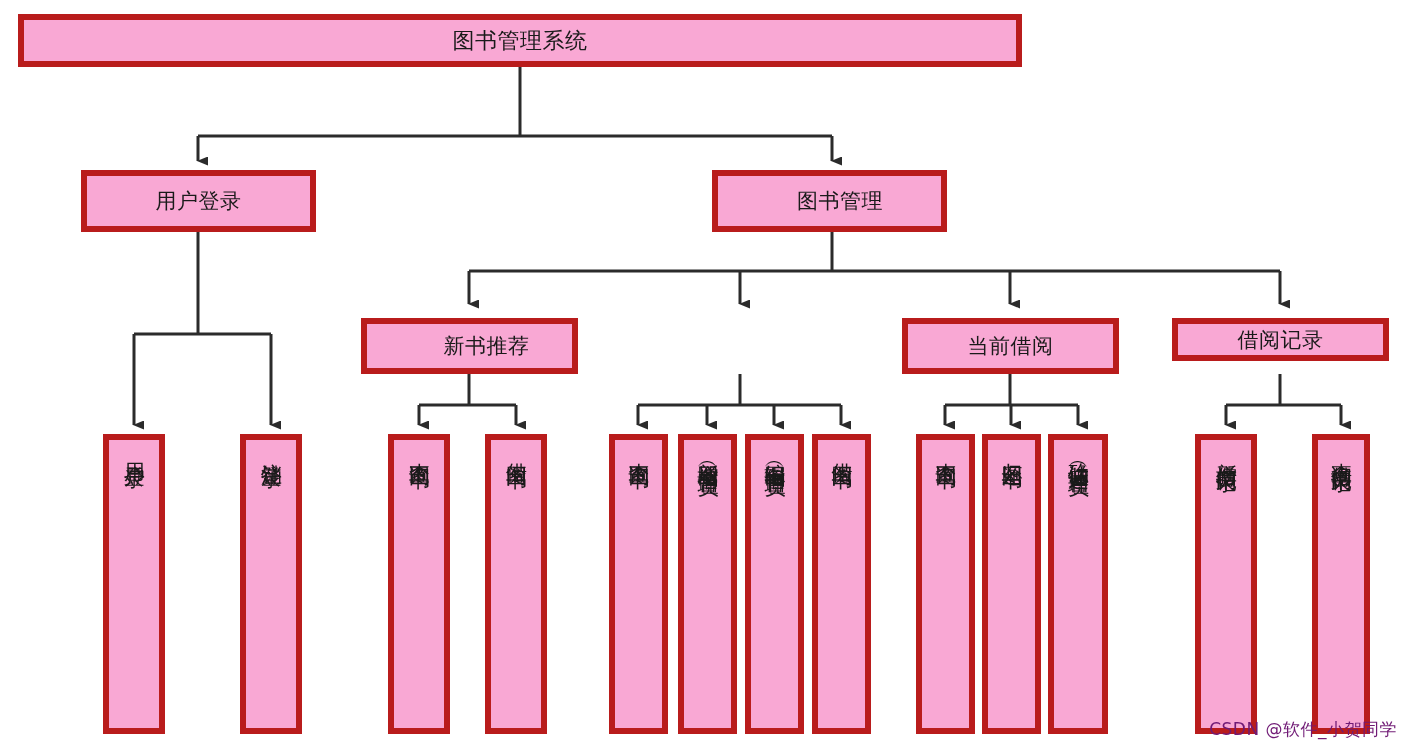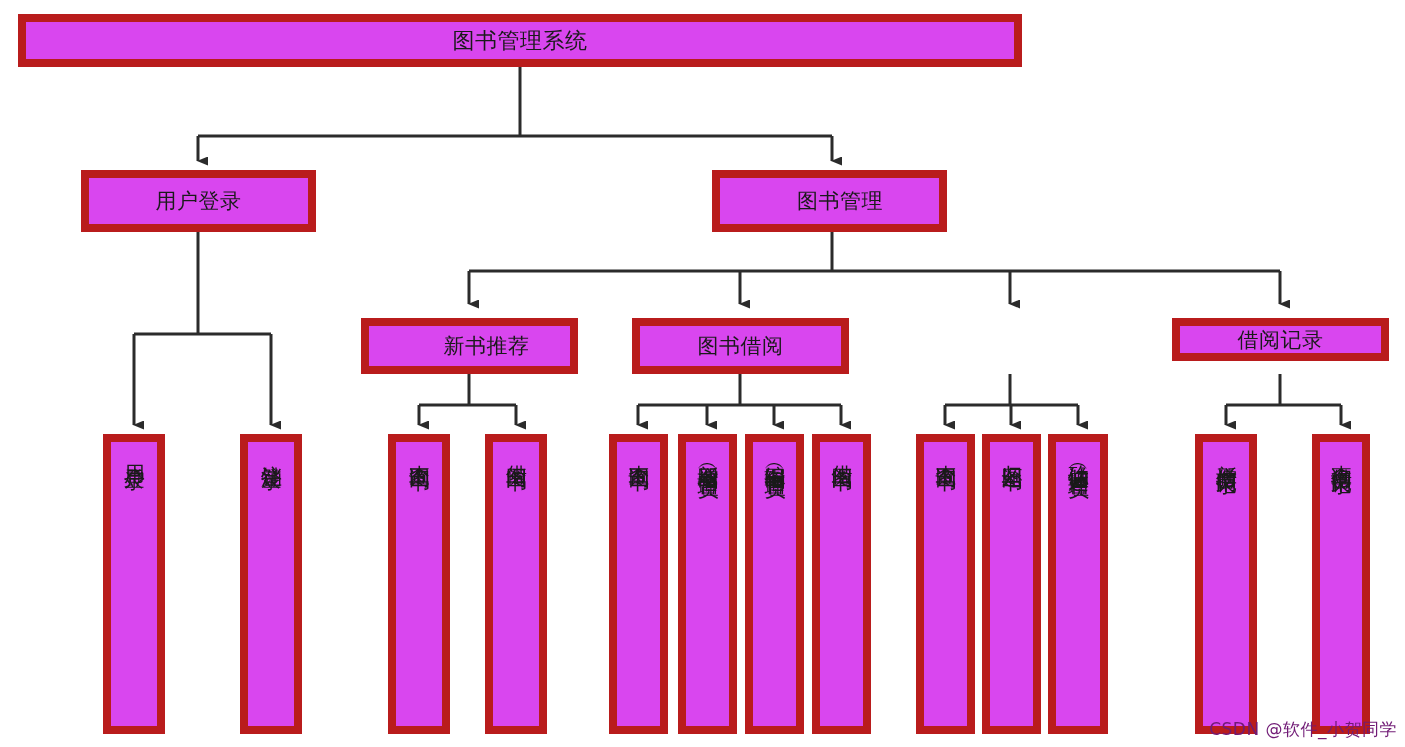--- a/index.html
+++ b/index.html
@@ -19,22 +19,22 @@
     position: absolute;
     left: 0;
     top: 0;
     width: 1405px;
     height: 747px;
     pointer-events: none;
   }
   .node {
     position: absolute;
     box-sizing: border-box;
-    border: 8px solid #b91c1c;
-    background: #d946ef;
+    border: 6px solid #b91c1c;
+    background: #f9a8d4;
     display: flex;
     align-items: center;
     justify-content: center;
     color: #1a1a1a;
   }
   .node.h {
     font-size: 21px;
     letter-spacing: 0.5px;
   }
   .node.v {
@@ -125,22 +125,22 @@
   <div class="node h" style="left:81px; top:170px; width:235px; height:62px;">
     <span>用户登录</span>
   </div>
   <div class="node h" style="left:712px; top:170px; width:235px; height:62px;padding-left:21px;">
     <span>图书管理</span>
   </div>
 
   <div class="node h" style="left:361px; top:318px; width:217px; height:56px;padding-left:34px;">
     <span>新书推荐</span>
   </div>
-  <div class="node h" style="left:632px; top:318px; width:217px; height:56px;">
-    <span>图书借阅</span>
+  <div class="node h" style="left:902px; top:318px; width:217px; height:56px;">
+    <span>当前借阅</span>
   </div>
   <div class="node h" style="left:1172px; top:318px; width:217px; height:43px;">
     <span>借阅记录</span>
   </div>
 
   <div class="node v" style="left:103px; top:434px; width:62px; height:300px;">
     <span class="vtext">用户登录</span>
   </div>
   <div class="node v" style="left:240px; top:434px; width:62px; height:300px;">
     <span class="vtext">注销登录</span>

